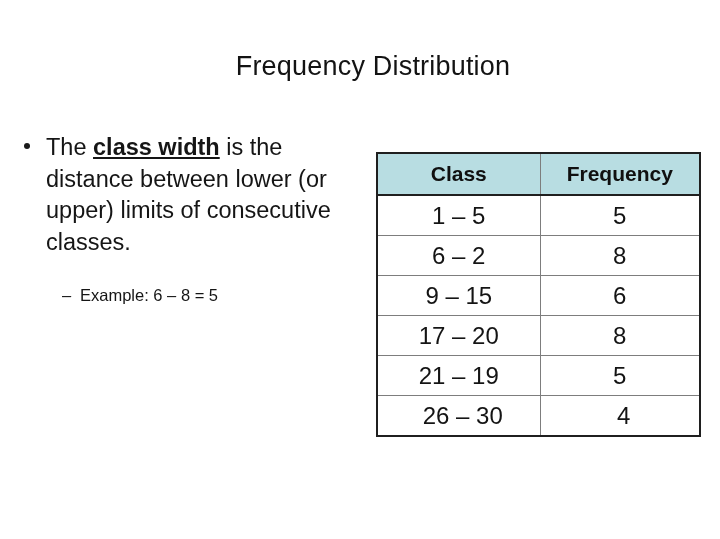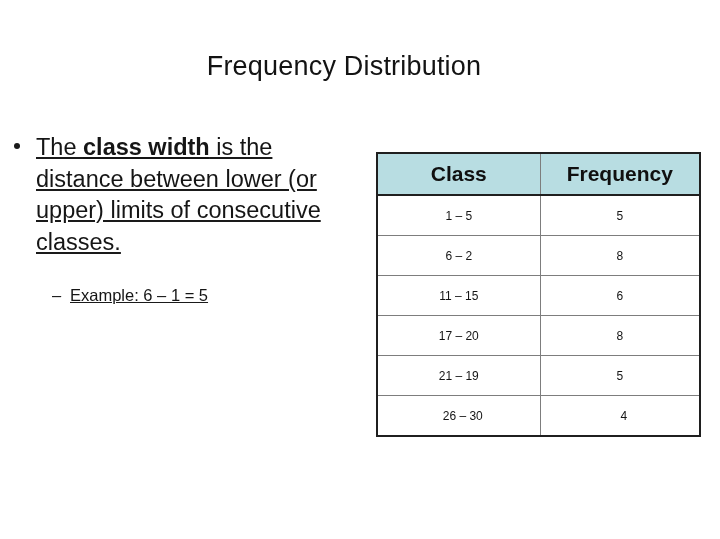--- a/index.html
+++ b/index.html
@@ -27,29 +27,29 @@
     position: absolute;
     top: 50px;
     left: 0;
     width: 688px;
     text-align: center;
     font-size: 27px;
     line-height: 32px;
     font-weight: 400;
     color: #131313;
     letter-spacing: 0.2px;
+    padding-left: 29px;
   }
 
   
   .body-column {
     position: absolute;
-    left: 8px;
+    left: 18px;
     top: 132px;
     width: 350px;
-    text-decoration: underline;
   }
 
   .bullet-row {
     position: relative;
     padding-left: 28px;
   }
   .bullet-marker {
     position: absolute;
     left: 6px;
     top: 11px;
@@ -112,21 +112,21 @@
   }
   table.freq-table thead th {
     background: #b8dde2;
     font-size: 21px;
     font-weight: bold;
     color: #101010;
     height: 40px;
     border-bottom: 2px solid #1f1f1f;
   }
   table.freq-table tbody td {
-    font-size: 12px;
+    font-size: 24px;
     color: #141414;
     margin-top: 22px;
   }
   table.freq-table tbody tr:last-child td {
     border-bottom: none;
     padding-left: 8px;
   }
   table.freq-table th.col-class,
   table.freq-table td.col-class {
     border-right: 1px solid #7d7d7d;
@@ -141,21 +141,21 @@
 
   <div class="body-column">
 
     <div class="bullet-row">
       <span class="bullet-marker"></span>
       <div class="bullet-text"><span>The </span><span class="term">class width</span><span> is the distance between lower (or upper) limits of consecutive classes.</span></div>
     </div>
 
     <div class="sub-bullet-row">
       <span class="sub-bullet-dash">–</span>
-      <span>Example: 6 – 1 = 5</span>
+      <span>Example: 6 – 8 = 5</span>
     </div>
 
   </div>
 
   <div class="freq-table-wrap">
     <table class="freq-table">
       <colgroup>
         <col class="c-class">
         <col class="c-freq">
       </colgroup>
@@ -168,21 +168,21 @@
       <tbody>
         <tr>
           <td class="col-class">1 – 5</td>
           <td class="col-freq">5</td>
         </tr>
         <tr>
           <td class="col-class">6 – 2</td>
           <td class="col-freq">8</td>
         </tr>
         <tr>
-          <td class="col-class">11 – 15</td>
+          <td class="col-class">9 – 15</td>
           <td class="col-freq">6</td>
         </tr>
         <tr>
           <td class="col-class">17 – 20</td>
           <td class="col-freq">8</td>
         </tr>
         <tr>
           <td class="col-class">21 – 19</td>
           <td class="col-freq">5</td>
         </tr>

